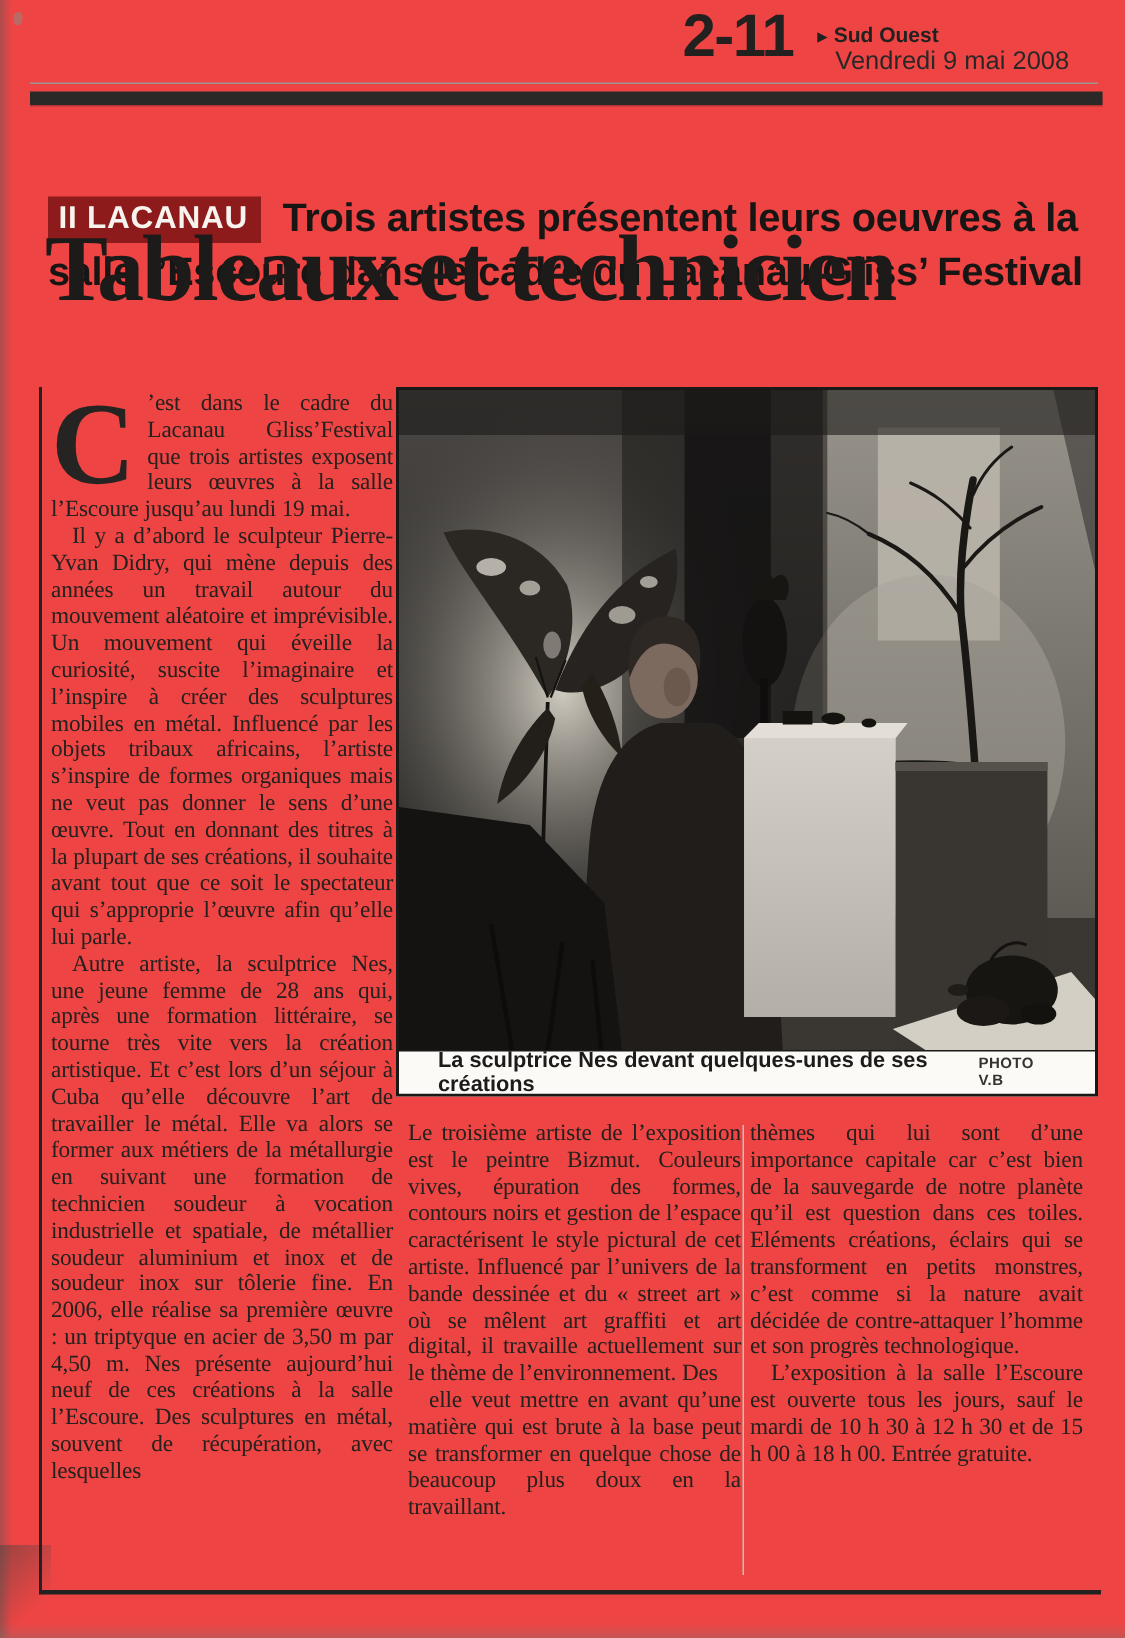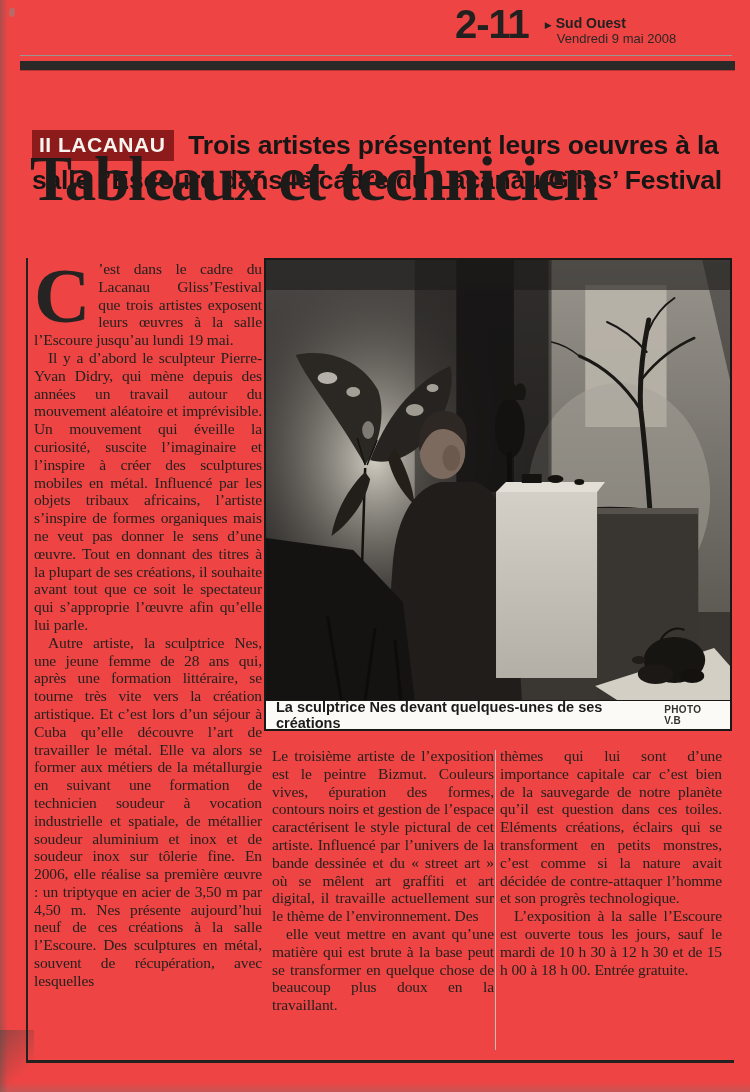--- a/index.html
+++ b/index.html
@@ -19,21 +19,21 @@
     border-radius:50% 40% 60% 50%;opacity:.55;}
 
   
   .masthead{position:absolute;left:455px;top:4px;width:280px;display:flex;align-items:flex-start;}
   .page-num{font-family:"Liberation Sans","DejaVu Sans",sans-serif;font-weight:bold;
     font-size:40px;letter-spacing:-1px;color:#23211f;line-height:1;}
   .pub-block{margin-left:16px;margin-top:11px;font-family:"Liberation Sans","DejaVu Sans",sans-serif;}
   .pub-line{display:flex;align-items:center;}
   .arrow{font-size:9px;color:#23211f;margin-right:4px;margin-top:3px;}
   .pub-name{font-weight:bold;font-size:14px;color:#23211f;}
-  .pub-date{font-size:13px;color:#2a2826;margin-left:12px;}
+  .pub-date{font-size:17px;color:#2a2826;margin-left:12px;}
 
   .rule-thin{position:absolute;left:20px;top:55px;width:712px;height:1px;background:#9a9792;}
   .rule-thick{position:absolute;left:20px;top:61px;width:715px;height:9px;background:#2b2927;
     box-shadow:0 1px 0 rgba(0,0,0,.25);}
 
   
   .kicker{position:absolute;left:32px;top:88px;width:692px;
     font-family:"Liberation Sans","DejaVu Sans",sans-serif;font-weight:bold;
     font-size:26.5px;line-height:35px;color:#181614;letter-spacing:-.2px;margin-top:40px;}
   .kicker-label{display:inline-block;background:#8e1b1b;color:#f7f4ef;
@@ -64,21 +64,21 @@
 
   .byline{font-family:"Liberation Sans","DejaVu Sans",sans-serif;font-weight:bold;
     font-size:15.5px;margin-top:3px;text-align:left;color:#1c1a18;}
 
   
   .photo-frame{position:absolute;left:264px;top:258px;width:468px;height:473px;margin:0;
     border:2px solid #1b1917;background:#fbfaf7;box-sizing:border-box;}
   .photo{width:100%;height:440px;overflow:hidden;background:#222;}
   .photo svg{display:block;width:100%;height:100%;}
   .photo-frame figcaption{height:29px;border-top:1.5px solid #1b1917;background:#fbfaf7;
-    display:flex;align-items:center;justify-content:space-between;padding:0 10px;
+    display:flex;align-items:center;justify-content:space-between;padding:0 26px;
     font-family:"Liberation Sans","DejaVu Sans",sans-serif;font-size:14.5px;font-weight:600;
     color:#1d1b19;box-sizing:border-box;}
   .credit{font-size:10px;font-weight:bold;color:#35332f;letter-spacing:.3px;}
 </style>
 </head>
 <body>
 
 <div class="page">
   <div class="edge-left"></div>
   <div class="edge-bottom"></div>

